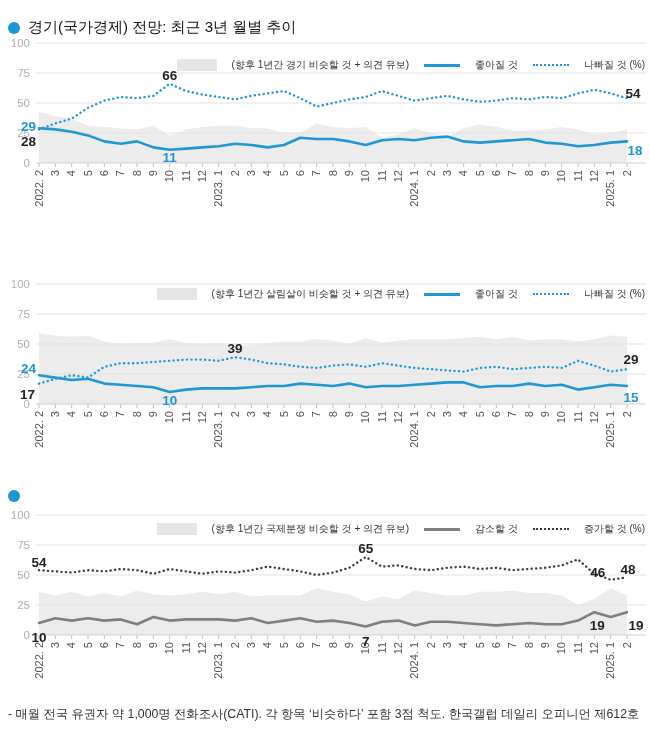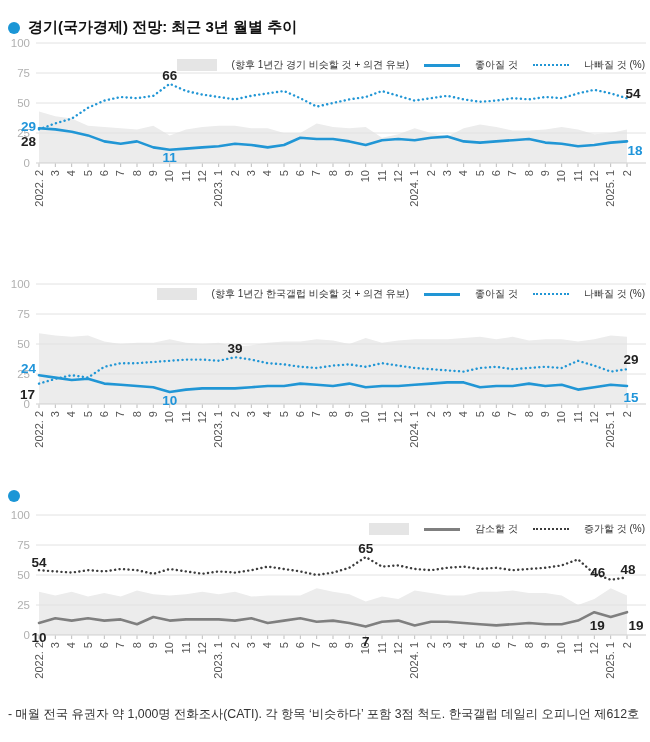--- a/index.html
+++ b/index.html
@@ -1,21 +1,21 @@
 <!DOCTYPE html>
 <html><head>
 <meta charset="utf-8">
 <style>
   html,body{margin:0;padding:0;background:#fff;}
   body{width:650px;height:742px;position:relative;overflow:hidden;
        font-family:"Liberation Sans","DejaVu Sans",sans-serif;color:#222;}
   .page{position:absolute;inset:0;}
   .chart{position:absolute;left:0;width:650px;height:236px;}
   .sec0{top:6px;}  .sec1{top:242px;}  .sec2{top:478px;}
-  .title{position:absolute;top:0;left:8px;font-size:15px;font-weight:700;color:#111;
+  .title{position:absolute;top:0;left:8px;font-size:15px;font-weight:400;color:#111;
          display:flex;align-items:center;white-space:nowrap;}
   .bullet{width:12px;height:12px;border-radius:50%;background:#1b96d6;display:inline-block;
           margin-right:8px;flex:none;}
   svg.plot{position:absolute;left:0;display:block;}
   .sec0 svg.plot{top:27px;} .sec1 svg.plot{top:32px;} .sec2 svg.plot{top:27px;}
   .legend{position:absolute;right:5px;display:flex;align-items:center;gap:15px;
           font-size:10px;color:#333;white-space:nowrap;z-index:2;}
   .sec0 .legend{top:52px;} .sec1 .legend{top:45px;} .sec2 .legend{top:44px;}
   .swatch{width:40px;height:12px;background:#e5e5e5;display:inline-block;flex:none;}
   .line-sample{width:36px;height:0;display:inline-block;flex:none;}
@@ -229,21 +229,21 @@
         <polyline points="39.0,101.2 55.3,103.6 71.7,106.0 88.0,104.8 104.3,109.6 120.7,110.8 137.0,112.0 153.3,113.2 169.7,118.0 186.0,115.6 202.3,114.4 218.7,114.4 235.0,114.4 251.3,113.2 267.7,112.0 284.0,112.0 300.3,109.6 316.7,110.8 333.0,112.0 349.3,109.6 365.7,113.2 382.0,112.0 398.3,112.0 414.7,110.8 431.0,109.6 447.3,108.4 463.7,108.4 480.0,113.2 496.3,112.0 512.7,112.0 529.0,109.6 545.3,112.0 561.7,110.8 578.0,115.6 594.3,113.2 610.7,110.8 627.0,112.0" fill="none" stroke="#2196d5" stroke-width="2.6" stroke-linejoin="round" stroke-linecap="round"></polyline>
         <text x="36" y="98.7" text-anchor="end" fill="#2095da" font-size="13.5" font-weight="700">24</text>
         <text x="35" y="125.1" text-anchor="end" fill="#222222" font-size="13.5" font-weight="700">17</text>
         <text x="235" y="78.7" text-anchor="middle" fill="#222222" font-size="13.5" font-weight="700">39</text>
         <text x="169.66666666666666" y="130.5" text-anchor="middle" fill="#2095da" font-size="13.5" font-weight="700">10</text>
         <text x="631" y="89.7" text-anchor="middle" fill="#222222" font-size="13.5" font-weight="700">29</text>
         <text x="631" y="127.5" text-anchor="middle" fill="#2095da" font-size="13.5" font-weight="700">15</text>
       </svg>
     <div class="legend">
       <span class="swatch"></span>
-        <span class="lg-note">(향후 1년간 한국갤럽 비슷할 것 + 의견 유보)</span>
+        <span class="lg-note">(향후 1년간 살림살이 비슷할 것 + 의견 유보)</span>
         <span class="line-sample solid" style="border-top-color: rgb(33, 150, 213);"></span>
         <span>좋아질 것</span>
         <span class="line-sample dotted" style="border-top-color: rgb(33, 150, 213);"></span>
         <span>나빠질 것 (%)</span>
     </div>
   </section>
 
   <section class="chart sec2">
     <h2 class="title">
         <span class="bullet"></span>
@@ -340,20 +340,21 @@
         <text x="39" y="136.5" text-anchor="middle" fill="#222222" font-size="13.5" font-weight="700">10</text>
         <text x="365.66666666666663" y="47.5" text-anchor="middle" fill="#222222" font-size="13.5" font-weight="700">65</text>
         <text x="365.66666666666663" y="141.1" text-anchor="middle" fill="#222222" font-size="13.5" font-weight="700">7</text>
         <text x="597.6666666666666" y="72.3" text-anchor="middle" fill="#222222" font-size="13.5" font-weight="700">46</text>
         <text x="628" y="68.9" text-anchor="middle" fill="#222222" font-size="13.5" font-weight="700">48</text>
         <text x="597.3333333333333" y="124.7" text-anchor="middle" fill="#222222" font-size="13.5" font-weight="700">19</text>
         <text x="636" y="124.7" text-anchor="middle" fill="#222222" font-size="13.5" font-weight="700">19</text>
       </svg>
     <div class="legend">
       <span class="swatch"></span>
+        <span class="lg-note">(향후 1년간 국제분쟁 비슷할 것 + 의견 유보)</span>
         <span class="line-sample solid" style="border-top-color: rgb(127, 127, 127);"></span>
         <span>감소할 것</span>
         <span class="line-sample dotted" style="border-top-color: rgb(60, 60, 60);"></span>
         <span>증가할 것 (%)</span>
     </div>
   </section>
 
   <div class="footnote">- 매월 전국 유권자 약 1,000명 전화조사(CATI). 각 항목 ‘비슷하다’ 포함 3점 척도. 한국갤럽 데일리 오피니언 제612호</div>
 </div>
 

